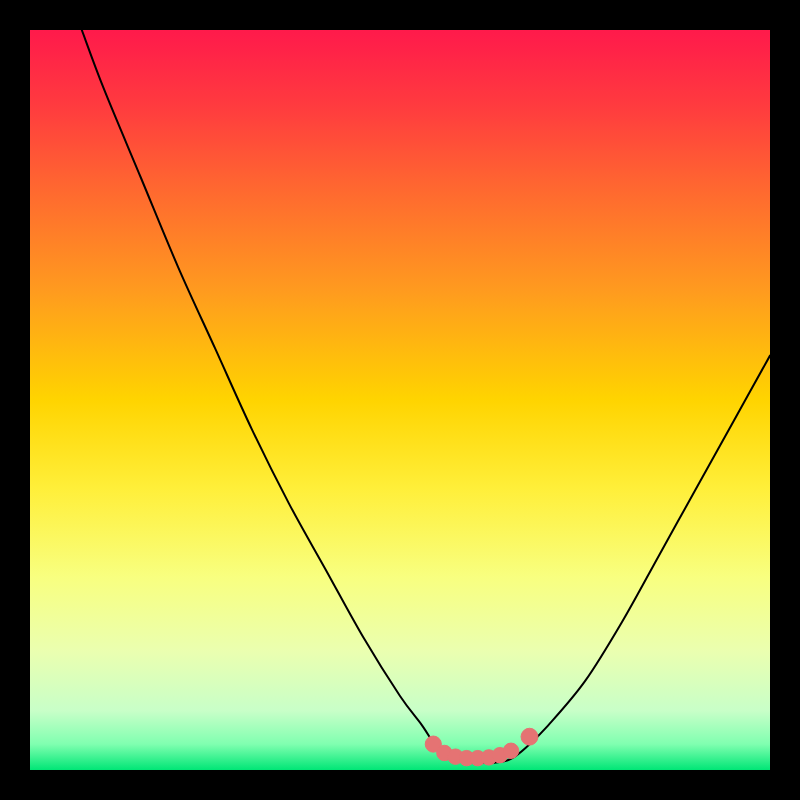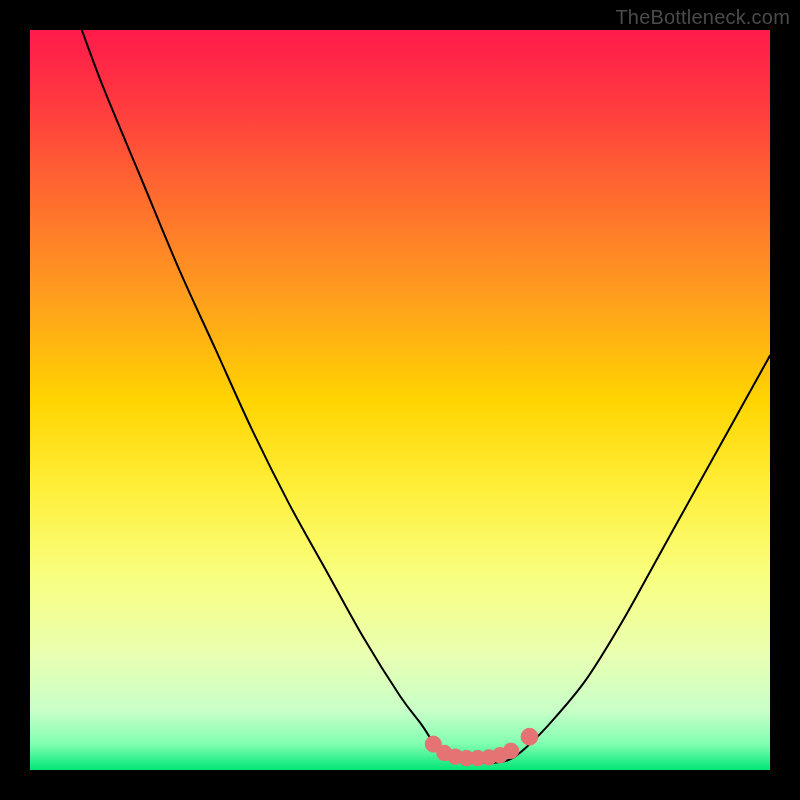--- a/index.html
+++ b/index.html
@@ -34,14 +34,13 @@
         <circle cx="414.40" cy="722.98" r="7.70" fill="#e57373" stroke="#e57373"></circle>
         <circle cx="425.50" cy="726.68" r="7.70" fill="#e57373" stroke="#e57373"></circle>
         <circle cx="436.60" cy="728.16" r="7.70" fill="#e57373" stroke="#e57373"></circle>
         <circle cx="447.70" cy="728.16" r="7.70" fill="#e57373" stroke="#e57373"></circle>
         <circle cx="458.80" cy="727.42" r="7.70" fill="#e57373" stroke="#e57373"></circle>
         <circle cx="469.90" cy="725.20" r="7.70" fill="#e57373" stroke="#e57373"></circle>
         <circle cx="481.00" cy="720.76" r="7.70" fill="#e57373" stroke="#e57373"></circle>
         <circle cx="499.50" cy="706.70" r="8.44" fill="#e57373" stroke="#e57373"></circle>
       </svg>
   </div>
-  <div class="watermark">TheBottleneck.com</div>
 </div>
 
 </body></html>

